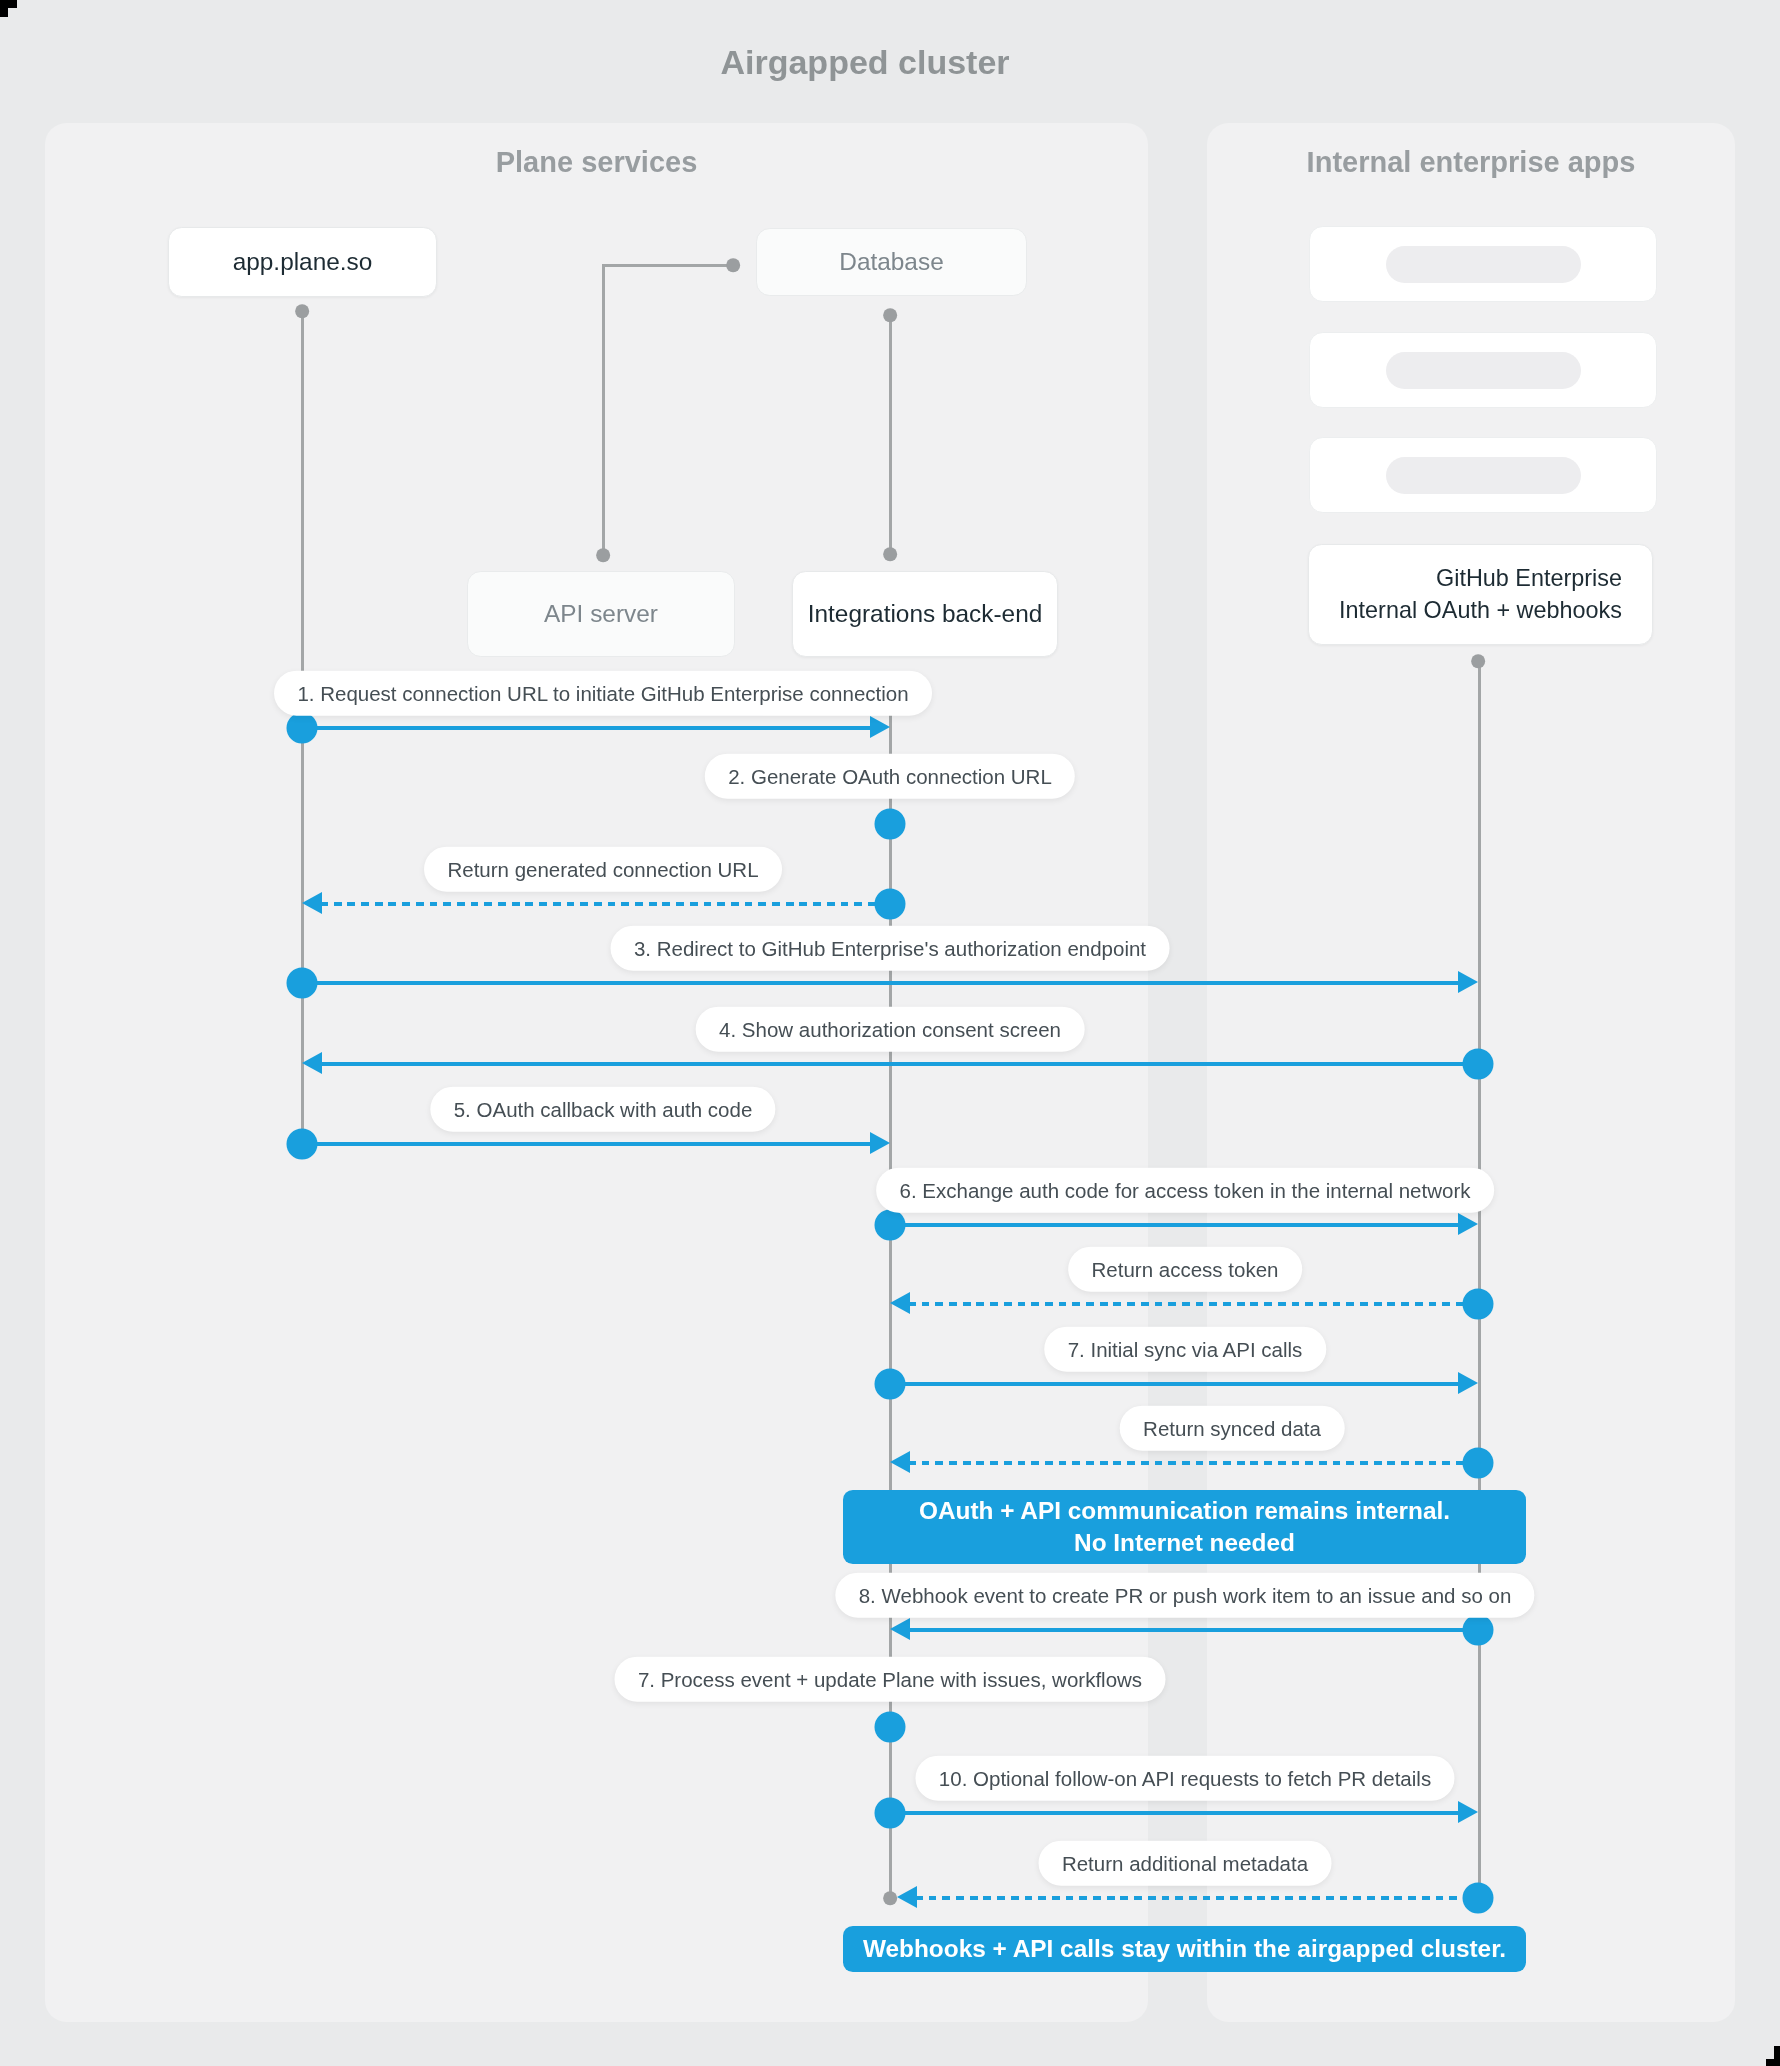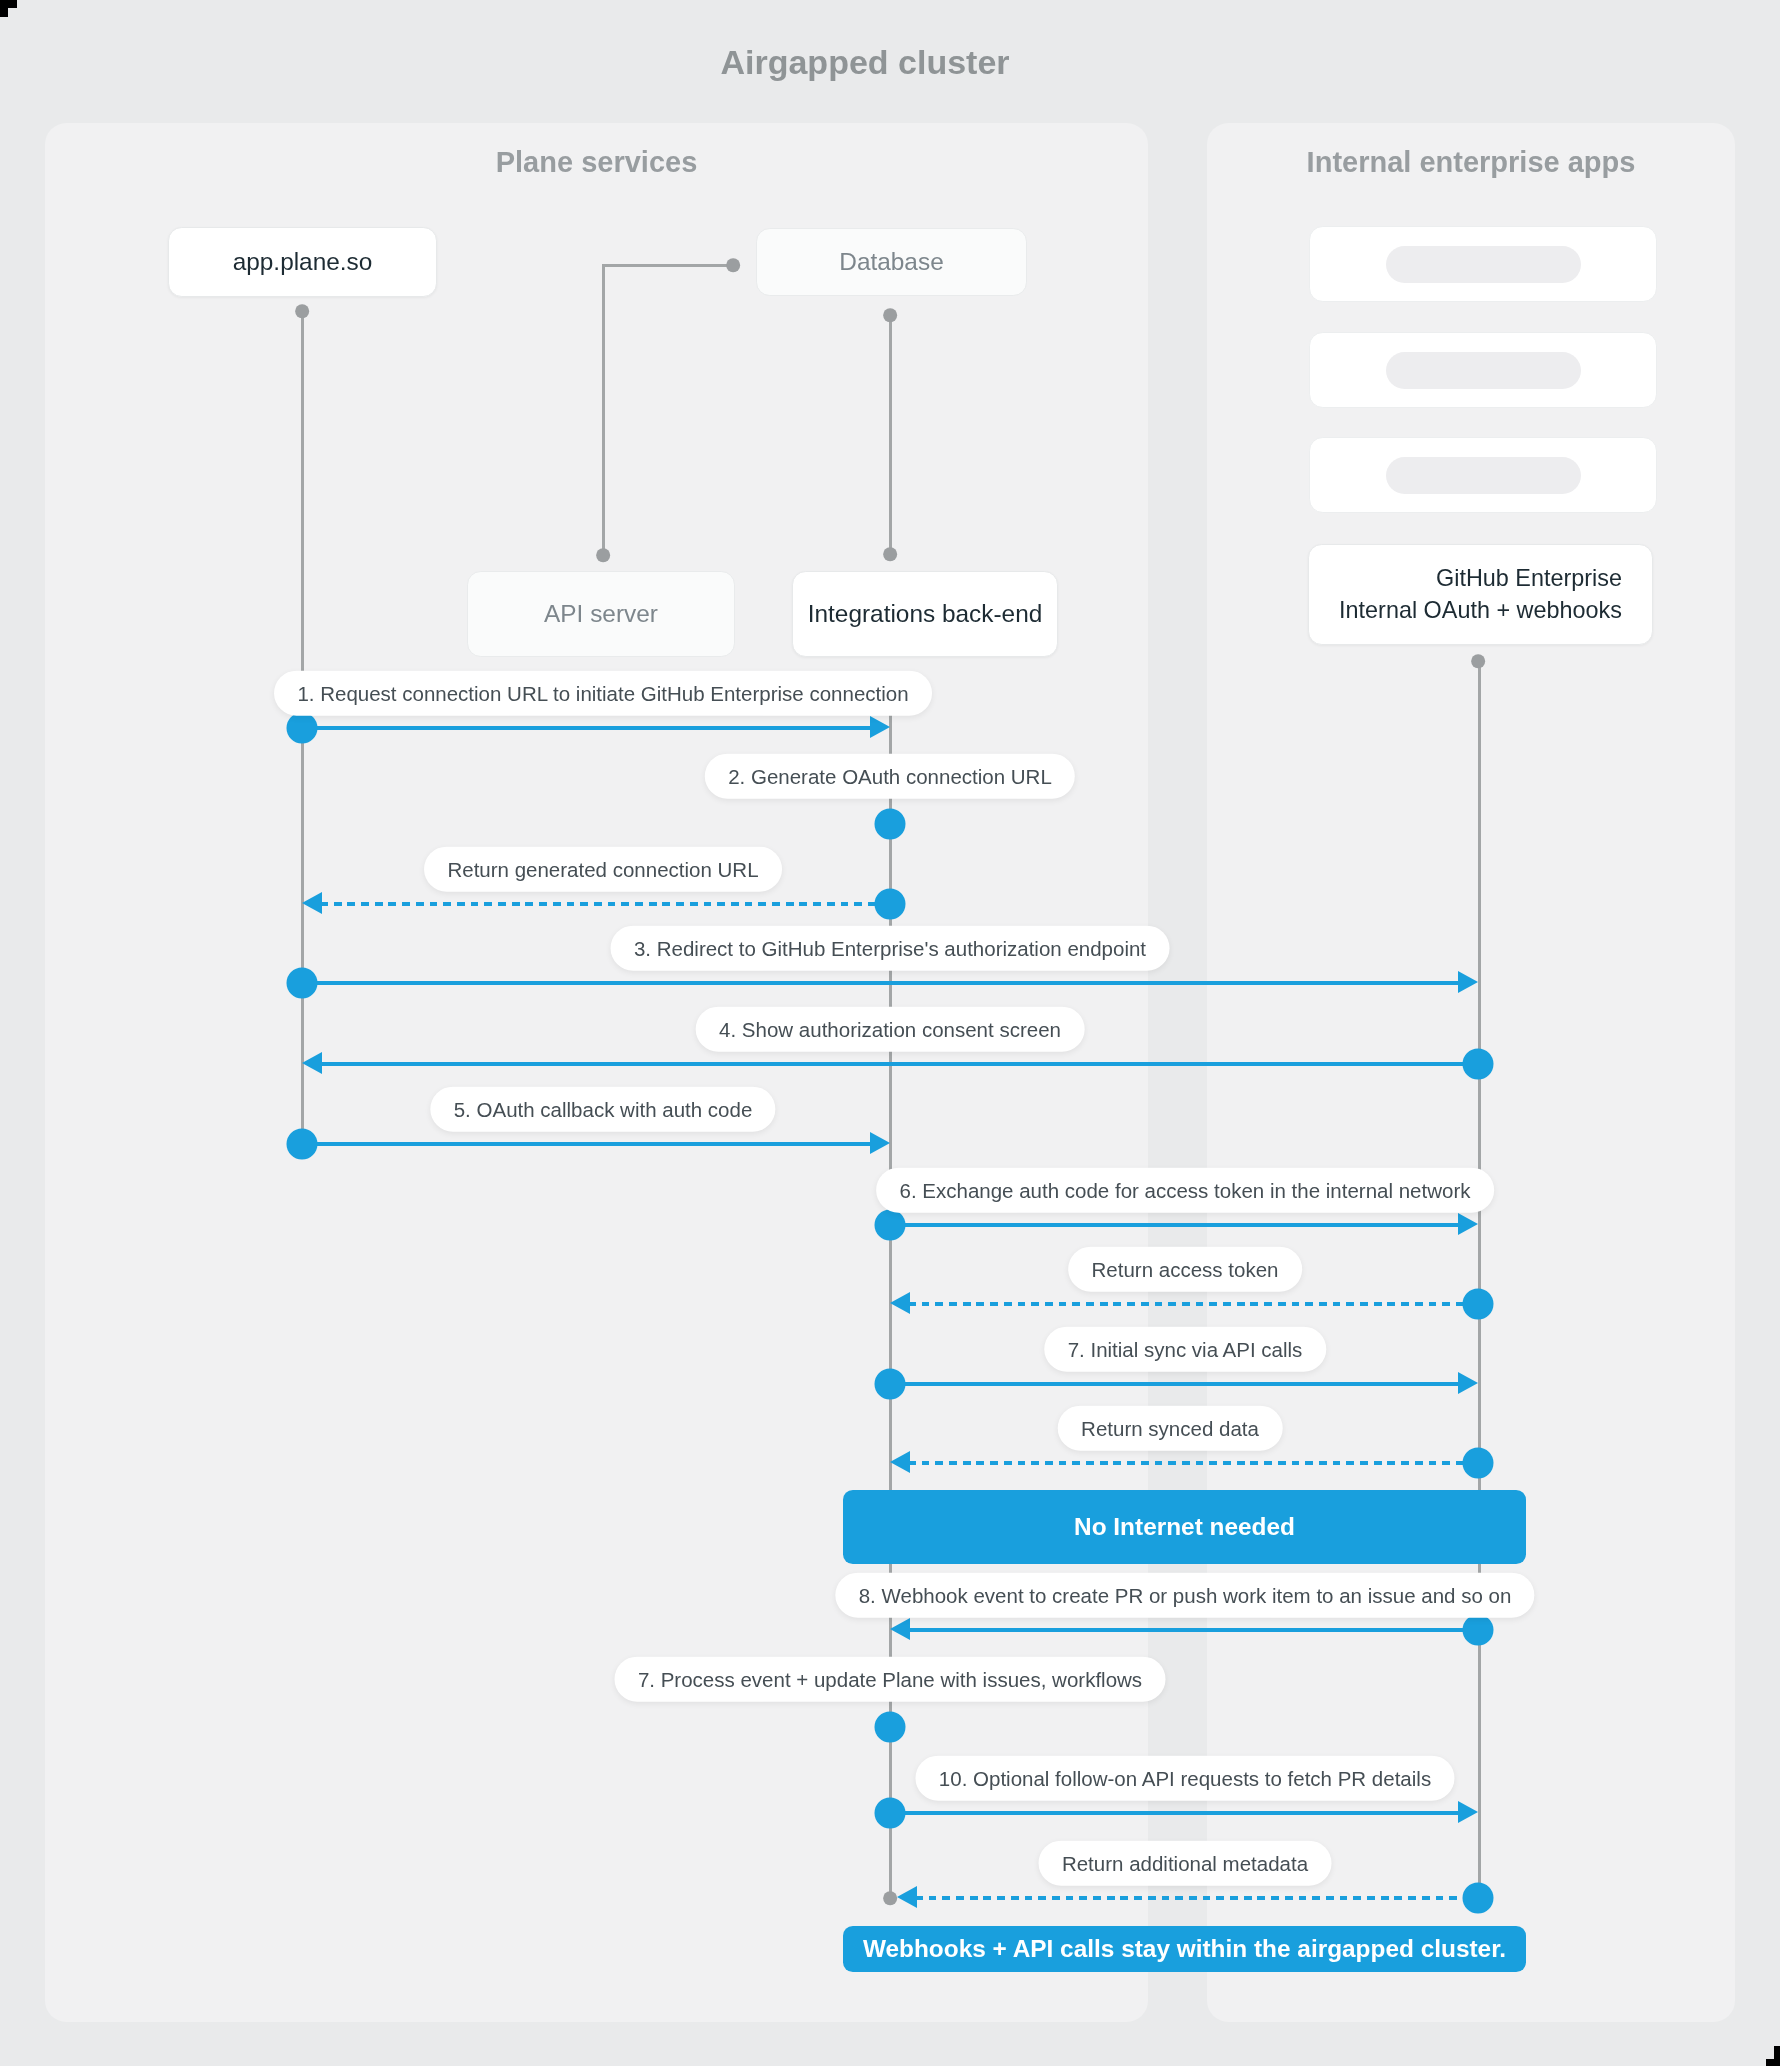--- a/index.html
+++ b/index.html
@@ -129,39 +129,40 @@
       <div class="msg-line solid" style="left: 890px; top: 1223px; width: 571px;"></div>
       <div class="msg-head right" style="top: 1213px; left: 1458px;"></div>
       <div class="msg-pill" style="left: 1185px; top: 1292px;">Return access token</div>
       <div class="msg-dot" style="left: 1478px; top: 1304px;"></div>
       <div class="msg-line dashed" style="left: 908px; top: 1302px; width: 571px;"></div>
       <div class="msg-head left" style="top: 1292px; left: 890px;"></div>
       <div class="msg-pill" style="left: 1185px; top: 1372px;">7. Initial sync via API calls</div>
       <div class="msg-dot" style="left: 890px; top: 1384px;"></div>
       <div class="msg-line solid" style="left: 890px; top: 1382px; width: 571px;"></div>
       <div class="msg-head right" style="top: 1372px; left: 1458px;"></div>
-      <div class="msg-pill" style="left: 1170px; top: 1451px;">Return synced data</div>
+      <div class="msg-pill" style="left: 1232px; top: 1451px;">Return synced data</div>
       <div class="msg-dot" style="left: 1478px; top: 1463px;"></div>
       <div class="msg-line dashed" style="left: 908px; top: 1461px; width: 571px;"></div>
       <div class="msg-head left" style="top: 1451px; left: 890px;"></div>
       <div class="msg-pill" style="left: 1185px; top: 1618px;">8. Webhook event to create PR or push work item to an issue and so on</div>
       <div class="msg-dot" style="left: 1478px; top: 1630px;"></div>
       <div class="msg-line solid" style="left: 908px; top: 1628px; width: 571px;"></div>
       <div class="msg-head left" style="top: 1618px; left: 890px;"></div>
       <div class="msg-pill" style="left: 890px; top: 1702px;">7. Process event + update Plane with issues, workflows</div>
       <div class="msg-dot" style="left: 890px; top: 1727px;"></div>
       <div class="msg-pill" style="left: 1185px; top: 1801px;">10. Optional follow-on API requests to fetch PR details</div>
       <div class="msg-dot" style="left: 890px; top: 1813px;"></div>
       <div class="msg-line solid" style="left: 890px; top: 1811px; width: 571px;"></div>
       <div class="msg-head right" style="top: 1801px; left: 1458px;"></div>
       <div class="msg-pill" style="left: 1185px; top: 1886px;">Return additional metadata</div>
       <div class="msg-dot" style="left: 1478px; top: 1898px;"></div>
       <div class="msg-line dashed" style="left: 915px; top: 1896px; width: 564px;"></div>
       <div class="msg-head left" style="top: 1886px; left: 897px;"></div>
       <div class="banner" style="left: 843px; top: 1490px; width: 683px; height: 74px;">
+        <div>OAuth + API communication remains internal.</div>
         <div>No Internet needed</div>
       </div>
       <div class="banner" style="left: 843px; top: 1926px; width: 683px; height: 46px;">
         <div>Webhooks + API calls stay within the airgapped cluster.</div>
       </div>
     </div>
 </div>
 
 
 </body></html>

